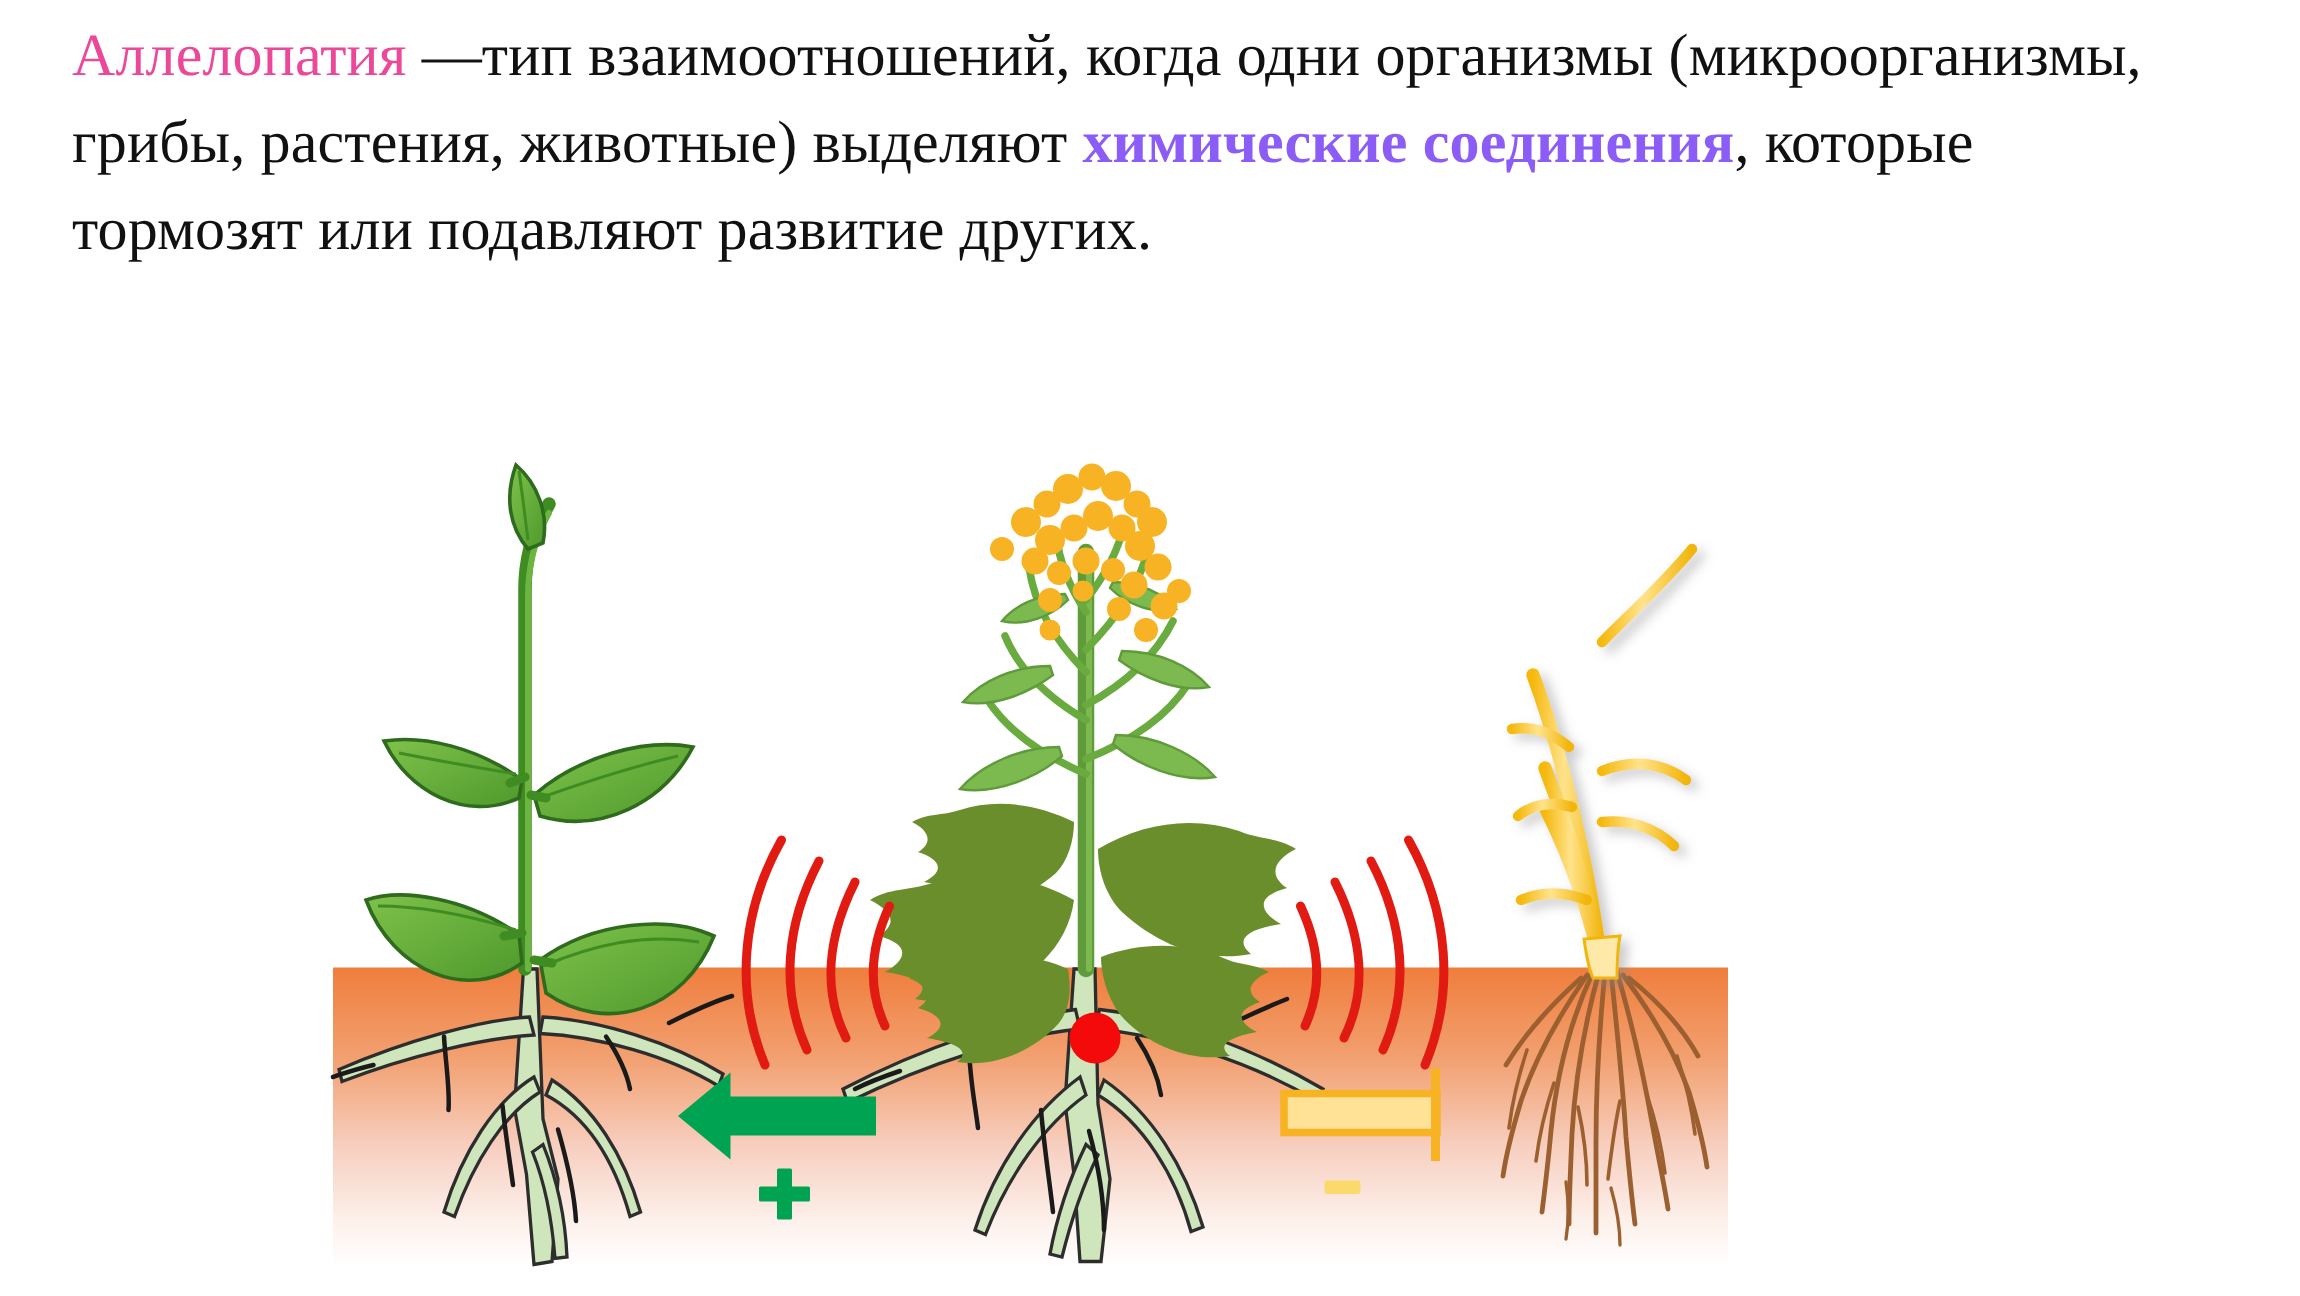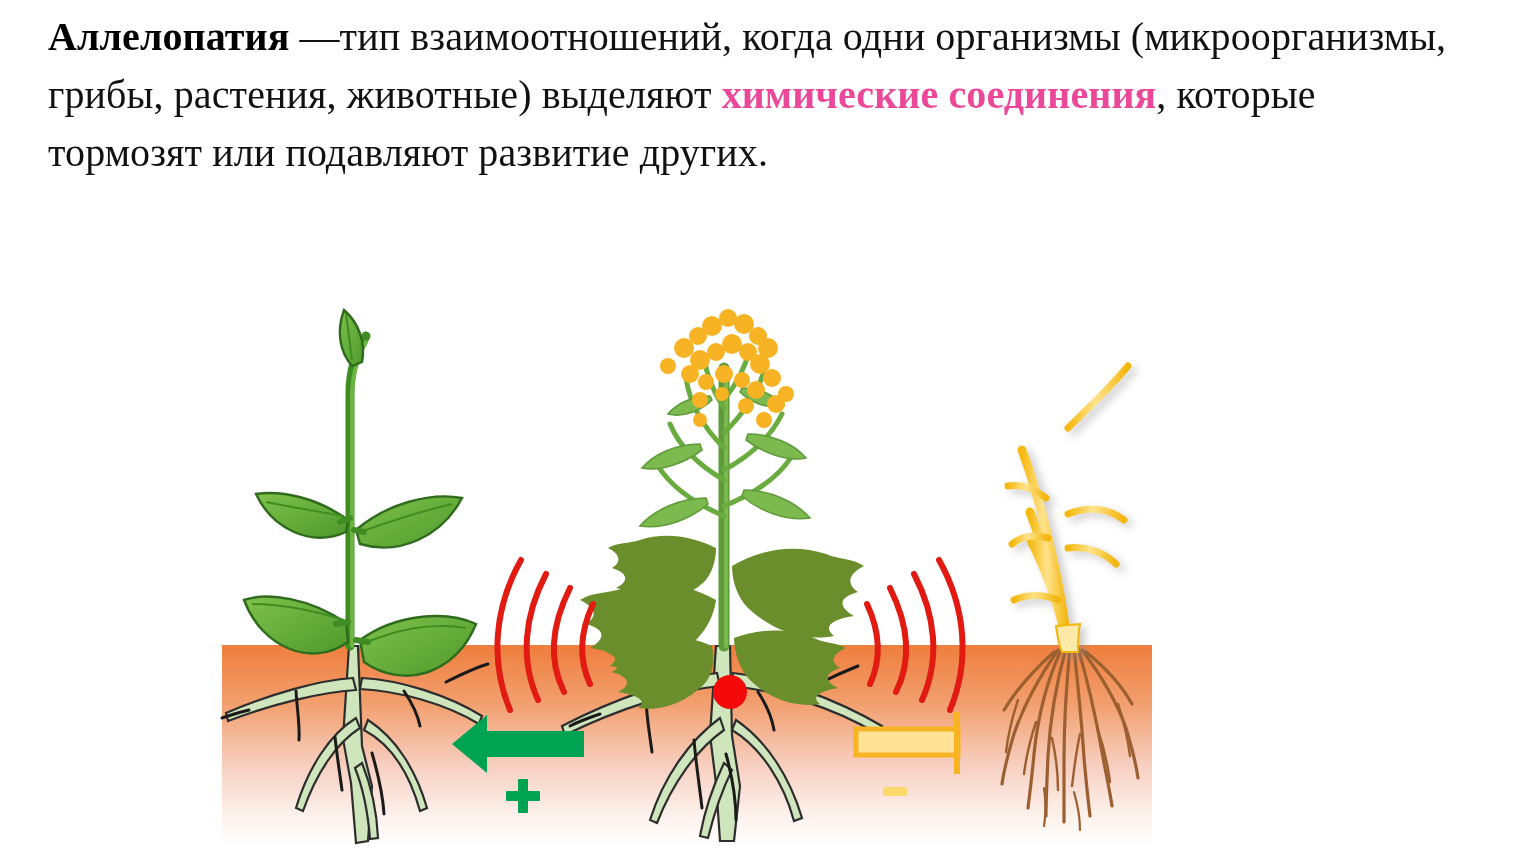--- a/index.html
+++ b/index.html
@@ -21,26 +21,26 @@
     position: absolute;
     left: 48px;
     top: 8px;
     width: 1400px;
     font-size: 40px;
     line-height: 1.45;
     color: #111111;
     letter-spacing: 0.1px;
   }
   .term {
-    color: #000000;
-    font-weight: bold;
+    color: #ec4899;
+    font-weight: normal;
   }
   .strong {
     font-weight: bold;
-    color: #ec4899;
+    color: #8b5cf6;
   }
 
   
   #illustration {
     position: absolute;
     left: 0;
     top: 248px;
     width: 1533px;
     height: 616px;
   }

